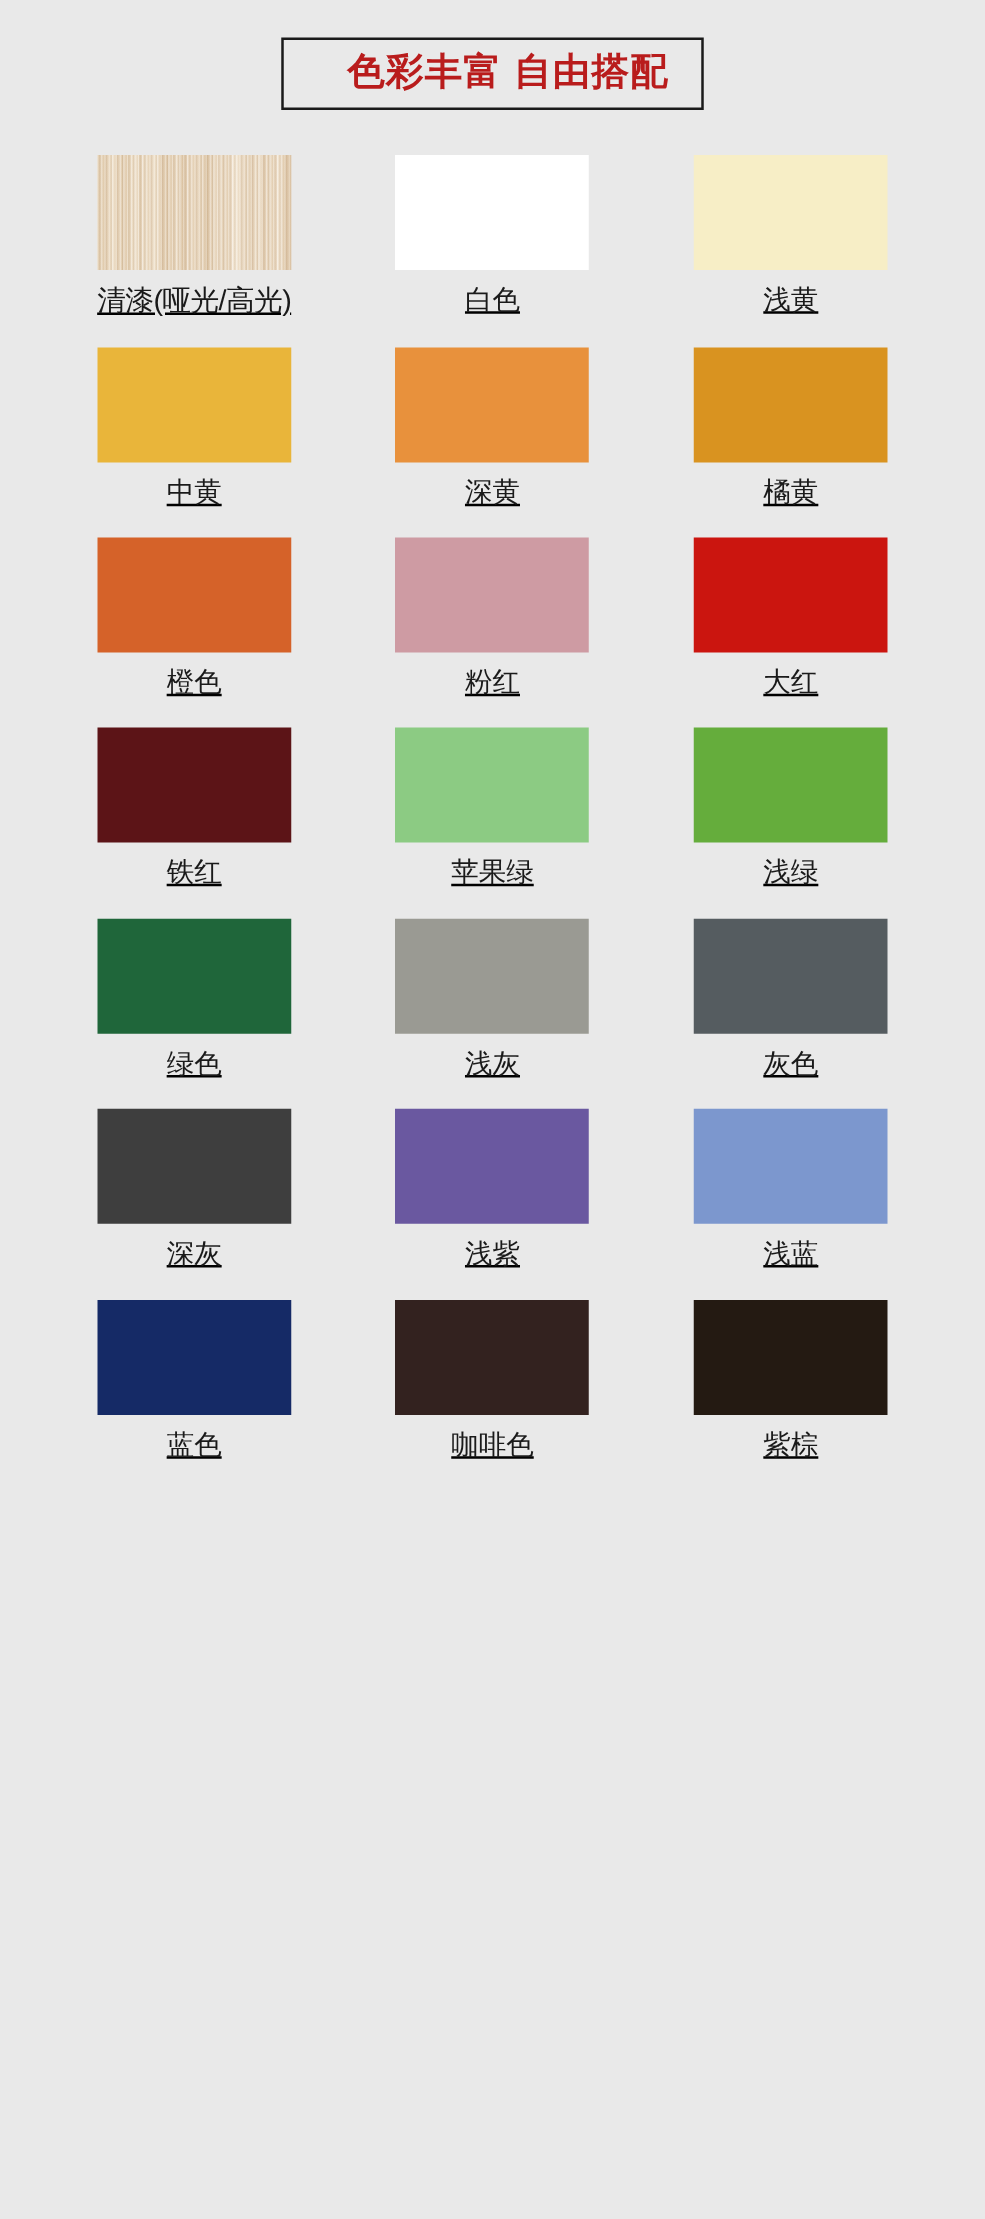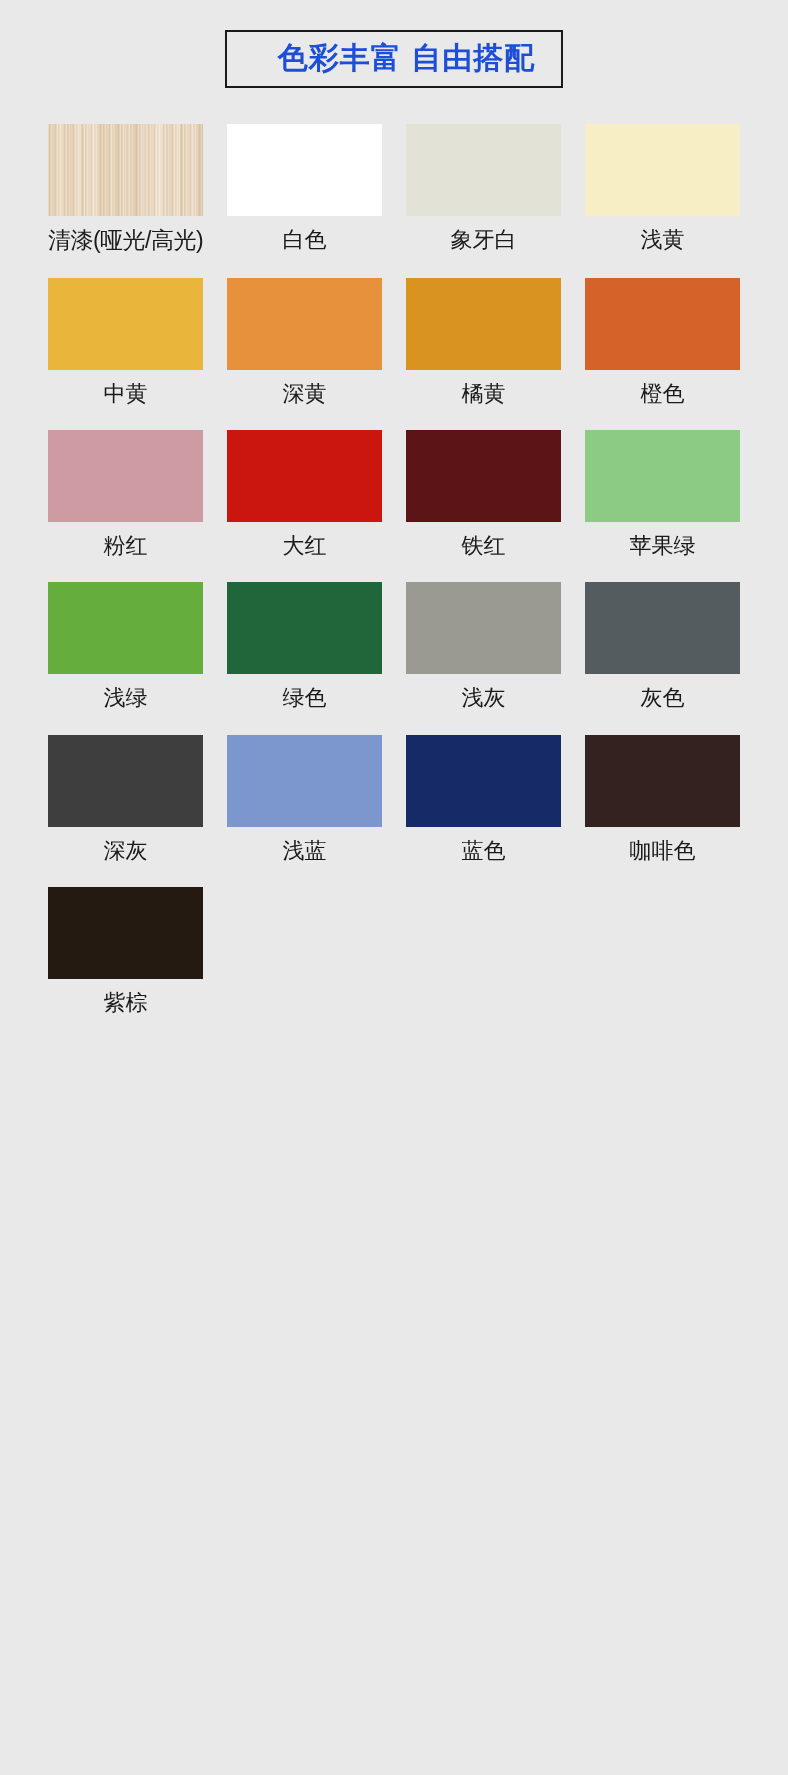--- a/index.html
+++ b/index.html
@@ -30,35 +30,36 @@
   }
   .header-box {
     border: 2px solid #1a1a1a;
     padding: 9px 26px 12px 26px;
     background: #e9e9e9;
     display: inline-block;
   }
   .header-title {
     font-size: 30px;
     font-weight: 700;
-    color: #1d4ed8;
+    color: #b91c1c;
     letter-spacing: 1px;
     line-height: 1.1;
     white-space: nowrap;
     margin-left: 25px;
   }
   
   .grid {
     margin-top: 36px;
     padding: 0 36px;
     display: grid;
-    grid-template-columns: repeat(4, 1fr);
+    grid-template-columns: repeat(3, 1fr);
     row-gap: 0px;
     column-gap: 0px;
     justify-items: center;
+    text-decoration: underline;
   }
   .cell {
     width: 100%;
     display: flex;
     flex-direction: column;
     align-items: center;
     margin-bottom: 23px;
   }
   .swatch {
     width: 155px;
@@ -112,24 +113,20 @@
   <div class="grid">
       <div class="cell">
         <div class="swatch wood"></div>
         <div class="label narrow">清漆(哑光/高光)</div>
       </div>
       <div class="cell">
         <div class="swatch" style="background: rgb(255, 255, 255);"></div>
         <div class="label">白色</div>
       </div>
       <div class="cell">
-        <div class="swatch" style="background: rgb(227, 226, 214);"></div>
-        <div class="label">象牙白</div>
-      </div>
-      <div class="cell">
         <div class="swatch" style="background: rgb(247, 238, 198);"></div>
         <div class="label">浅黄</div>
       </div>
       <div class="cell">
         <div class="swatch" style="background: rgb(233, 181, 58);"></div>
         <div class="label">中黄</div>
       </div>
       <div class="cell">
         <div class="swatch" style="background: rgb(232, 145, 60);"></div>
         <div class="label">深黄</div>
@@ -172,20 +169,24 @@
       </div>
       <div class="cell">
         <div class="swatch" style="background: rgb(85, 92, 96);"></div>
         <div class="label">灰色</div>
       </div>
       <div class="cell">
         <div class="swatch" style="background: rgb(62, 62, 62);"></div>
         <div class="label">深灰</div>
       </div>
       <div class="cell">
+        <div class="swatch" style="background: rgb(106, 88, 160);"></div>
+        <div class="label">浅紫</div>
+      </div>
+      <div class="cell">
         <div class="swatch" style="background: rgb(124, 151, 206);"></div>
         <div class="label">浅蓝</div>
       </div>
       <div class="cell">
         <div class="swatch" style="background: rgb(21, 42, 102);"></div>
         <div class="label">蓝色</div>
       </div>
       <div class="cell">
         <div class="swatch" style="background: rgb(51, 34, 31);"></div>
         <div class="label">咖啡色</div>

